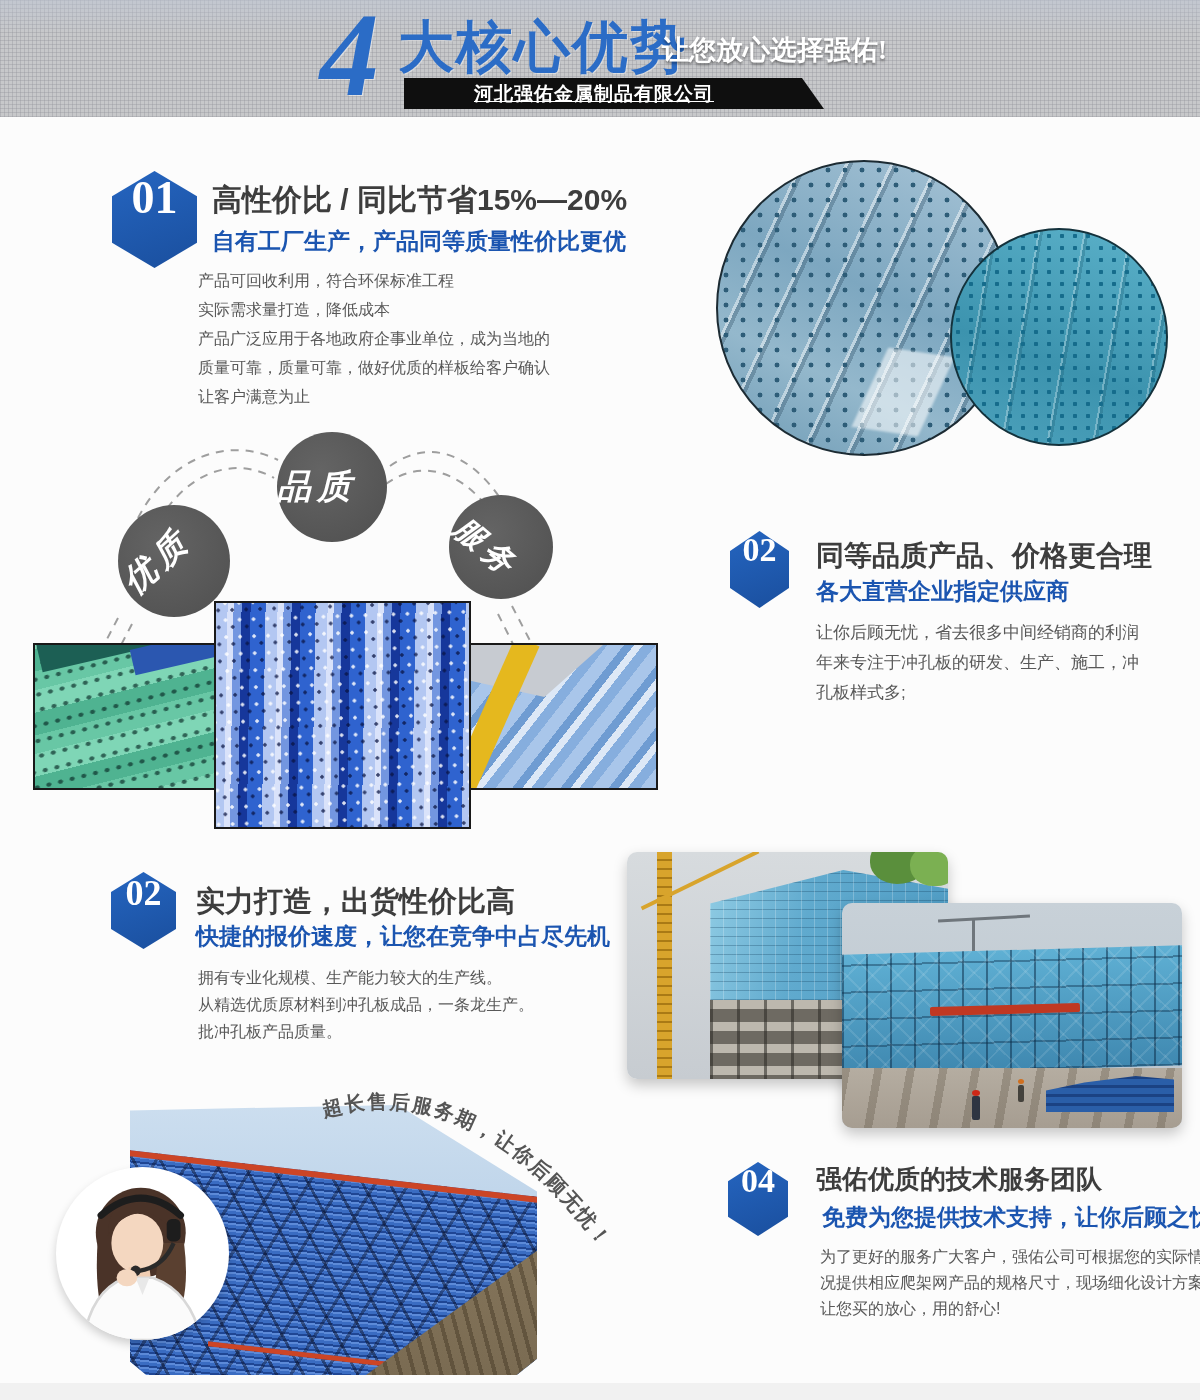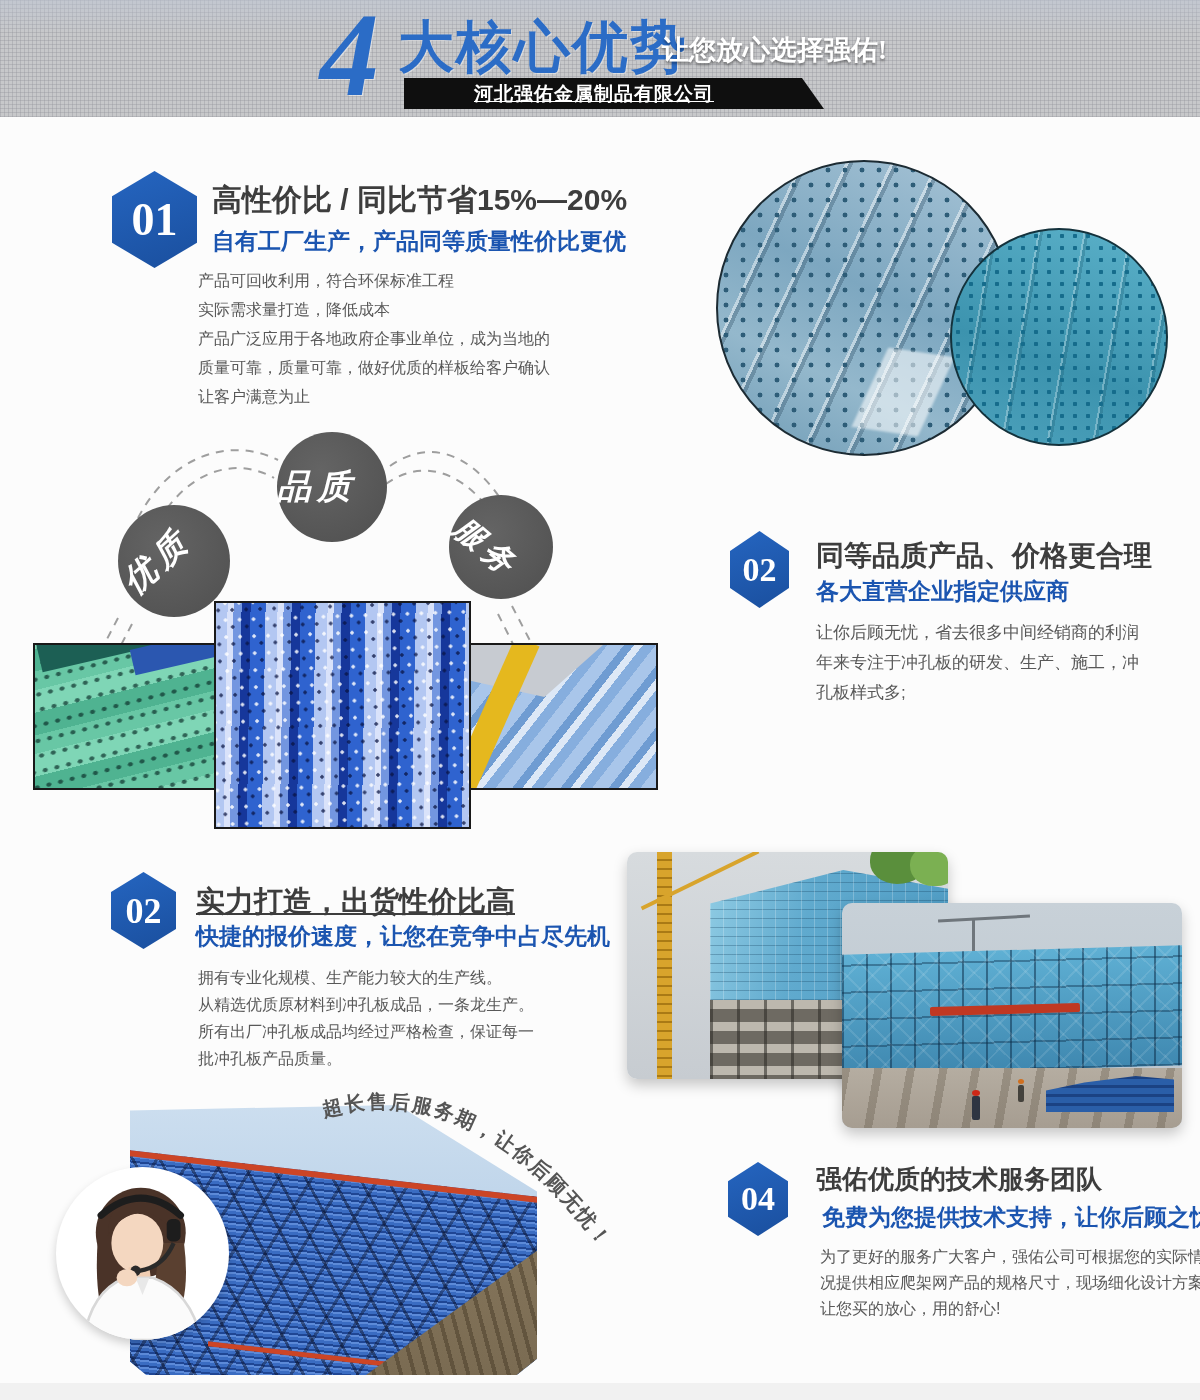--- a/index.html
+++ b/index.html
@@ -20,21 +20,21 @@
         letter-spacing:2px;text-shadow:1px 1px 0 rgba(255,255,255,.4);}
   .tagline{left:662px;top:32px;font:bold 27px "Liberation Serif","DejaVu Serif",serif;color:#ffffff;
         text-shadow:0 2px 3px rgba(0,0,0,.45);}
   .company-banner{left:404px;top:78px;width:420px;height:31px;background:#0f0f0f;
         clip-path:polygon(0 0,calc(100% - 22px) 0,100% 100%,0 100%);
         display:flex;align-items:center;justify-content:center;padding-right:40px;box-sizing:border-box;}
   .company-banner span{font:bold 19px "Liberation Sans",sans-serif;color:#ffffff;letter-spacing:1px;text-decoration:underline;}
 
   
   .hex{clip-path:polygon(50% 0,100% 26%,100% 74%,50% 100%,0 74%,0 26%);
-       background:linear-gradient(160deg,#2565c0,#1a4f9e);color:#fff;display:flex;align-items:center;
+       background:linear-gradient(160deg,#2565c0,#1a4f9e);color:#fff;display:flex;
        justify-content:center;font-family:"Liberation Serif","DejaVu Serif",serif;font-weight:bold;}
 
   .sec-title{font-weight:bold;color:#3d3d3d;}
   .sec-sub{font-family:"Liberation Serif","DejaVu Serif",serif;font-weight:bold;color:#1b55b0;}
   .body-line{color:#585858;}
 
   
   .circleA{left:716px;top:160px;width:292px;height:292px;border-radius:50%;border:2px solid #1c2b33;
     background-image:
       radial-gradient(circle 3.5px at 8px 8px,#2e5d78 70%,rgba(46,93,120,0) 74%),
@@ -215,26 +215,25 @@
   <div class="abs sec-sub nowrap" style="left:816px;top:576px;font-size:23px;">各大直营企业指定供应商</div>
   <div class="abs" style="left:816px;top:618px;font-size:17px;line-height:30px;">
     <div class="body-line nowrap">让你后顾无忧，省去很多中间经销商的利润</div>
     <div class="body-line nowrap">年来专注于冲孔板的研发、生产、施工，冲</div>
     <div class="body-line nowrap">孔板样式多;</div>
   </div>
 
   <div class="abs hex" style="left:111px;top:872px;width:65px;height:77px;font-size:36px;">
     <span>02</span>
   </div>
-  <div class="abs sec-title nowrap" style="left:196px;top:882px;font-size:29px;text-decoration:underline;">实力打造，出货性价比高</div>
+  <div class="abs sec-title nowrap" style="left:196px;top:882px;font-size:29px;">实力打造，出货性价比高</div>
   <div class="abs sec-sub nowrap" style="left:196px;top:921px;font-size:23px;">快捷的报价速度，让您在竞争中占尽先机</div>
   <div class="abs" style="left:198px;top:964px;font-size:16px;line-height:27px;">
     <div class="body-line nowrap">拥有专业化规模、生产能力较大的生产线。</div>
     <div class="body-line nowrap">从精选优质原材料到冲孔板成品，一条龙生产。</div>
-    <div class="body-line nowrap">所有出厂冲孔板成品均经过严格检查，保证每一</div>
     <div class="body-line nowrap">批冲孔板产品质量。</div>
   </div>
 
   <div class="abs cphoto" style="left:627px;top:852px;width:321px;height:227px;">
     <div class="sky-back"></div>
     <div class="crane-mast"></div>
     <div class="crane-boom"></div>
     <div class="bmesh">
       <div class="bmesh-top"></div>
       <div class="bmesh-floors"></div>

